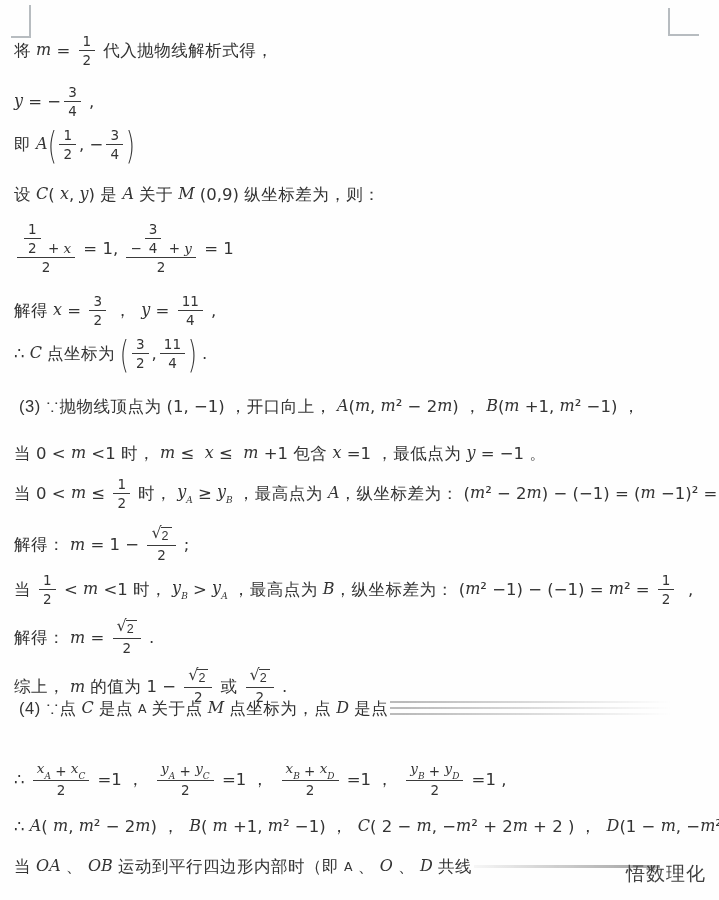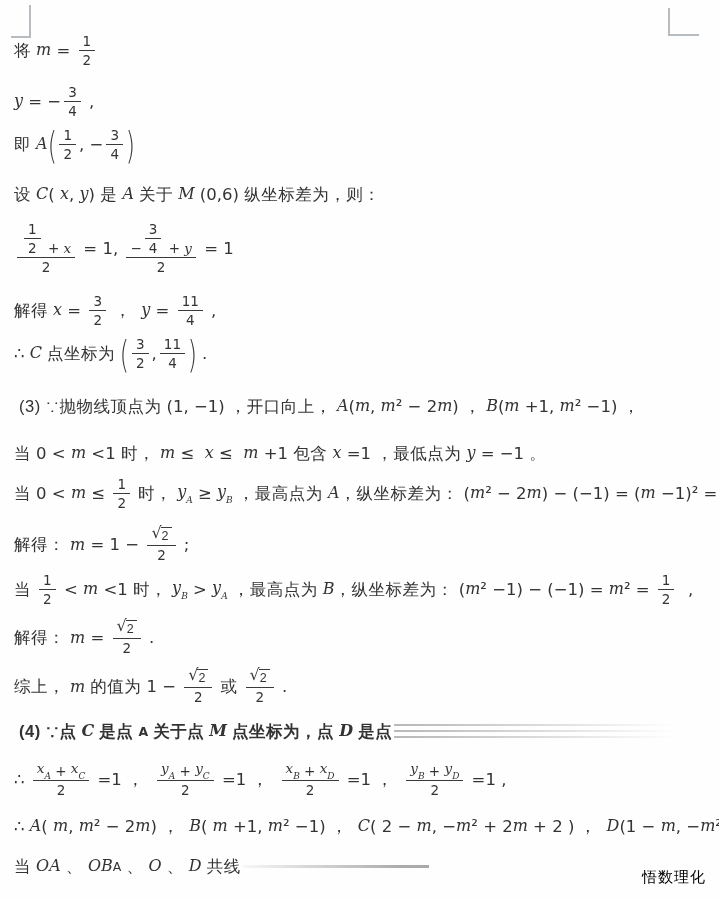--- a/index.html
+++ b/index.html
@@ -41,44 +41,44 @@
   .smear-wide{width:292px;height:16px;margin-left:2px;align-self:center;
     background:repeating-linear-gradient(to bottom,
       rgba(130,130,130,.55) 0 2px, rgba(255,255,255,0) 2px 6px);
     -webkit-mask-image:linear-gradient(to right,#000 5%,rgba(0,0,0,.45) 55%,transparent 96%);
     mask-image:linear-gradient(to right,#000 5%,rgba(0,0,0,.45) 55%,transparent 96%);
     filter:blur(.6px);}
   .smear-line{width:186px;height:3px;align-self:center;margin-left:2px;
     background:linear-gradient(to right,rgba(205,205,205,.15),rgba(150,150,150,.8) 85%,rgba(160,160,160,.9));
     filter:blur(.4px);}
 
-  .watermark{position:absolute;right:13px;bottom:13px;font-size:15px;
-    color:#000000;letter-spacing:1px;filter:blur(.4px);
+  .watermark{position:absolute;right:13px;bottom:13px;font-size:19px;
+    color:#404040;letter-spacing:1px;filter:blur(.4px);
     font-family:Liberation Sans, sans-serif;}
 </style>
 </head>
 <body>
 
 <div id="screen">
   <div class="corner corner-tl"></div>
   <div class="corner corner-tr"></div>
   <div>
-      <div class="ln" style="top: 33px;"><span class="cn">将 </span><span class="v">m</span><span class="r"> = </span><span class="frac"><span class="num"><span class="r">1</span></span><span class="den"><span class="r">2</span></span></span></div>
+      <div class="ln" style="top: 33px;"><span class="cn">将 </span><span class="v">m</span><span class="r"> = </span><span class="frac"><span class="num"><span class="r">1</span></span><span class="den"><span class="r">2</span></span></span><span class="cn"> 代入抛物线解析式得，</span></div>
       <div class="ln" style="top: 84px;"><span class="v">y</span><span class="r"> = −</span><span class="frac"><span class="num"><span class="r">3</span></span><span class="den"><span class="r">4</span></span></span><span class="r"> ,</span></div>
       <div class="ln" style="top: 127px;"><span class="cn">即 </span><span class="v">A</span><span class="bigp">(</span><span class="frac"><span class="num"><span class="r">1</span></span><span class="den"><span class="r">2</span></span></span><span class="r">, −</span><span class="frac"><span class="num"><span class="r">3</span></span><span class="den"><span class="r">4</span></span></span><span class="bigp">)</span></div>
-      <div class="ln" style="top: 184px;"><span class="cn">设 </span><span class="v">C</span><span class="r">( </span><span class="v">x</span><span class="r">, </span><span class="v">y</span><span class="r">) </span><span class="cn">是 </span><span class="v">A</span><span class="cn"> 关于 </span><span class="v">M</span><span class="r"> (0,6) </span><span class="cn">纵坐标差为，则：</span></div>
+      <div class="ln" style="top: 184px;"><span class="cn">设 </span><span class="v">C</span><span class="r">( </span><span class="v">x</span><span class="r">, </span><span class="v">y</span><span class="r">) </span><span class="cn">是 </span><span class="v">A</span><span class="cn"> 关于 </span><span class="v">M</span><span class="r"> (0,9) </span><span class="cn">纵坐标差为，则：</span></div>
       <div class="ln" style="top: 221px;"><span class="frac"><span class="num"><span class="frac"><span class="num"><span class="r">1</span></span><span class="den"><span class="r">2</span></span></span><span class="r"> + </span><span class="v">x</span></span><span class="den"><span class="r">2</span></span></span><span class="r"> = 1, </span><span class="frac"><span class="num"><span class="r">−</span><span class="frac"><span class="num"><span class="r">3</span></span><span class="den"><span class="r">4</span></span></span><span class="r"> + </span><span class="v">y</span></span><span class="den"><span class="r">2</span></span></span><span class="r"> = 1</span></div>
       <div class="ln" style="top: 293px;"><span class="cn">解得 </span><span class="v">x</span><span class="r"> = </span><span class="frac"><span class="num"><span class="r">3</span></span><span class="den"><span class="r">2</span></span></span><span class="r"> ，  </span><span class="v">y</span><span class="r"> = </span><span class="frac"><span class="num"><span class="r">11</span></span><span class="den"><span class="r">4</span></span></span><span class="r"> ,</span></div>
       <div class="ln" style="top: 336px;"><span class="r">∴ </span><span class="v">C</span><span class="cn"> 点坐标为 </span><span class="bigp">(</span><span class="frac"><span class="num"><span class="r">3</span></span><span class="den"><span class="r">2</span></span></span><span class="r">,</span><span class="frac"><span class="num"><span class="r">11</span></span><span class="den"><span class="r">4</span></span></span><span class="bigp">)</span><span class="r"> .</span></div>
       <div class="ln" style="top: 396px;"><span class="cn"> (3) ∵抛物线顶点为 </span><span class="r">(1, −1)</span><span class="cn"> ，开口向上， </span><span class="v">A</span><span class="r">(</span><span class="v">m</span><span class="r">, </span><span class="v">m</span><span class="r">² − 2</span><span class="v">m</span><span class="r">) </span><span class="cn">， </span><span class="v">B</span><span class="r">(</span><span class="v">m</span><span class="r"> +1, </span><span class="v">m</span><span class="r">² −1) </span><span class="cn">，</span></div>
       <div class="ln" style="top: 443px;"><span class="cn">当 </span><span class="r">0 &lt; </span><span class="v">m</span><span class="r"> &lt;1 </span><span class="cn">时， </span><span class="v">m</span><span class="r"> ≤  </span><span class="v">x</span><span class="r"> ≤  </span><span class="v">m</span><span class="r"> +1 </span><span class="cn">包含 </span><span class="v">x</span><span class="r"> =1 </span><span class="cn">，最低点为 </span><span class="v">y</span><span class="r"> = −1 </span><span class="cn">。</span></div>
       <div class="ln" style="top: 476px;"><span class="cn">当 </span><span class="r">0 &lt; </span><span class="v">m</span><span class="r"> ≤ </span><span class="frac"><span class="num"><span class="r">1</span></span><span class="den"><span class="r">2</span></span></span><span class="cn"> 时， </span><span class="v">y<sub>A</sub></span><span class="r"> ≥ </span><span class="v">y<sub>B</sub></span><span class="cn"> ，最高点为 </span><span class="v">A</span><span class="cn">，纵坐标差为： </span><span class="r">(</span><span class="v">m</span><span class="r">² − 2</span><span class="v">m</span><span class="r">) − (−1) = (</span><span class="v">m</span><span class="r"> −1)² = </span></div>
       <div class="ln" style="top: 527px;"><span class="cn">解得： </span><span class="v">m</span><span class="r"> = 1 − </span><span class="frac"><span class="num"><span class="sqrt"><span class="rad">√</span><span class="radicand">2</span></span></span><span class="den"><span class="r">2</span></span></span><span class="r"> ;</span></div>
       <div class="ln" style="top: 572px;"><span class="cn">当 </span><span class="frac"><span class="num"><span class="r">1</span></span><span class="den"><span class="r">2</span></span></span><span class="r"> &lt; </span><span class="v">m</span><span class="r"> &lt;1 </span><span class="cn">时， </span><span class="v">y<sub>B</sub></span><span class="r"> &gt; </span><span class="v">y<sub>A</sub></span><span class="cn"> ，最高点为 </span><span class="v">B</span><span class="cn">，纵坐标差为： </span><span class="r">(</span><span class="v">m</span><span class="r">² −1) − (−1) = </span><span class="v">m</span><span class="r">² = </span><span class="frac"><span class="num"><span class="r">1</span></span><span class="den"><span class="r">2</span></span></span><span class="r">  ,</span></div>
       <div class="ln" style="top: 620px;"><span class="cn">解得： </span><span class="v">m</span><span class="r"> = </span><span class="frac"><span class="num"><span class="sqrt"><span class="rad">√</span><span class="radicand">2</span></span></span><span class="den"><span class="r">2</span></span></span><span class="r"> .</span></div>
       <div class="ln" style="top: 669px;"><span class="cn">综上， </span><span class="v">m</span><span class="cn"> 的值为 </span><span class="r">1 − </span><span class="frac"><span class="num"><span class="sqrt"><span class="rad">√</span><span class="radicand">2</span></span></span><span class="den"><span class="r">2</span></span></span><span class="cn"> 或 </span><span class="frac"><span class="num"><span class="sqrt"><span class="rad">√</span><span class="radicand">2</span></span></span><span class="den"><span class="r">2</span></span></span><span class="r"> .</span></div>
-      <div class="ln" style="top: 721px; font-weight: bold;"><span class="cn"> (4) ∵点 </span><span class="v">C</span><span class="cn"> 是点 </span><span class="r small">A</span><span class="cn"> 关于点 </span><span class="v">M</span><span class="cn"> 点坐标为，点 </span><span class="v">D</span><span class="cn"> 是点</span><span class="smear-wide"></span></div>
+      <div class="ln" style="top: 698px;"><span class="cn"> (4) ∵点 </span><span class="v">C</span><span class="cn"> 是点 </span><span class="r small">A</span><span class="cn"> 关于点 </span><span class="v">M</span><span class="cn"> 点坐标为，点 </span><span class="v">D</span><span class="cn"> 是点</span><span class="smear-wide"></span></div>
       <div class="ln" style="top: 760px;"><span class="r">∴ </span><span class="frac"><span class="num"><span class="v">x<sub>A</sub></span><span class="r"> + </span><span class="v">x<sub>C</sub></span></span><span class="den"><span class="r">2</span></span></span><span class="r"> =1 ，  </span><span class="frac"><span class="num"><span class="v">y<sub>A</sub></span><span class="r"> + </span><span class="v">y<sub>C</sub></span></span><span class="den"><span class="r">2</span></span></span><span class="r"> =1 ，  </span><span class="frac"><span class="num"><span class="v">x<sub>B</sub></span><span class="r"> + </span><span class="v">x<sub>D</sub></span></span><span class="den"><span class="r">2</span></span></span><span class="r"> =1 ，  </span><span class="frac"><span class="num"><span class="v">y<sub>B</sub></span><span class="r"> + </span><span class="v">y<sub>D</sub></span></span><span class="den"><span class="r">2</span></span></span><span class="r"> =1 ,</span></div>
       <div class="ln" style="top: 816px;"><span class="r">∴ </span><span class="v">A</span><span class="r">( </span><span class="v">m</span><span class="r">, </span><span class="v">m</span><span class="r">² − 2</span><span class="v">m</span><span class="r">) ，  </span><span class="v">B</span><span class="r">( </span><span class="v">m</span><span class="r"> +1, </span><span class="v">m</span><span class="r">² −1) ，  </span><span class="v">C</span><span class="r">( 2 − </span><span class="v">m</span><span class="r">, −</span><span class="v">m</span><span class="r">² + 2</span><span class="v">m</span><span class="r"> + 2 ) ，  </span><span class="v">D</span><span class="r">(1 − </span><span class="v">m</span><span class="r">, −</span><span class="v">m</span><span class="r">² + 3 ) ,</span></div>
-      <div class="ln" style="top: 856px;"><span class="cn">当 </span><span class="v">OA</span><span class="cn"> 、 </span><span class="v">OB</span><span class="r small">A</span><span class="cn"> 、 </span><span class="v">O</span><span class="cn"> 、 </span><span class="v">D</span><span class="cn"> 共线</span><span class="smear-line"></span></div>
+      <div class="ln" style="top: 856px;"><span class="cn">当 </span><span class="v">OA</span><span class="cn"> 、 </span><span class="v">OB</span><span class="cn"> 运动到平行四边形内部时（即 </span><span class="r small">A</span><span class="cn"> 、 </span><span class="v">O</span><span class="cn"> 、 </span><span class="v">D</span><span class="cn"> 共线</span><span class="smear-line"></span></div>
     </div>
   <div class="watermark">悟数理化</div>
 </div>
 
 </body></html>

